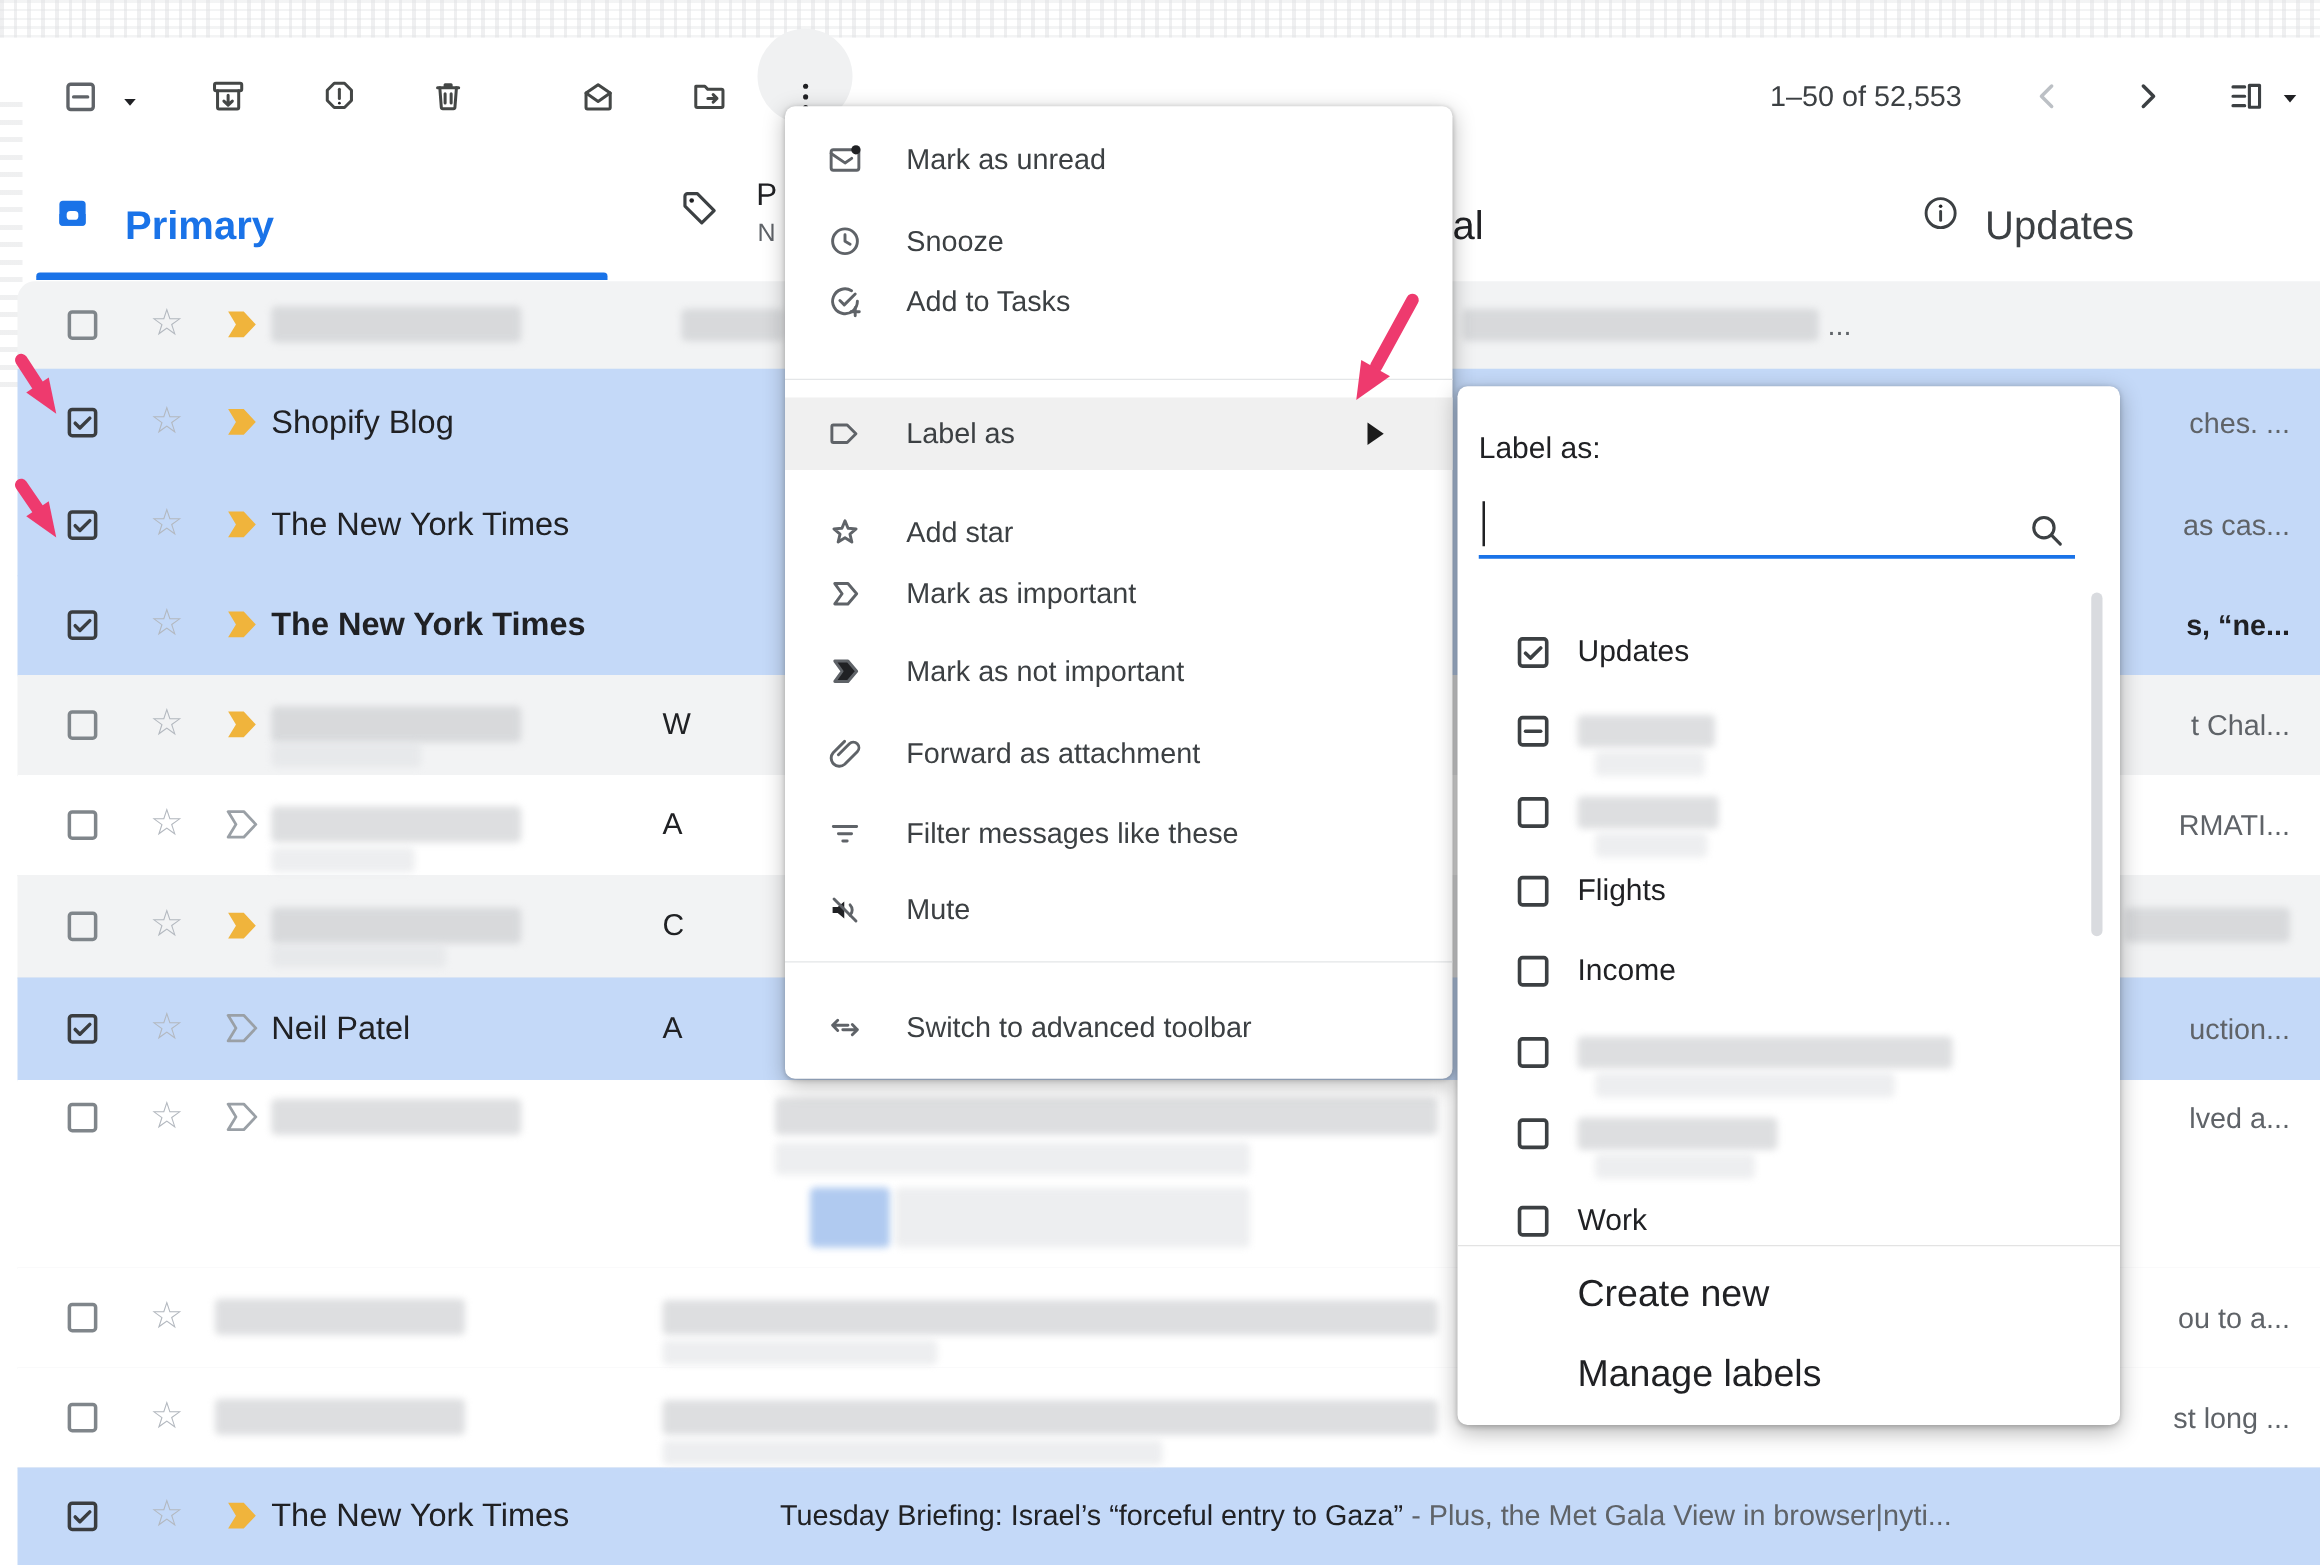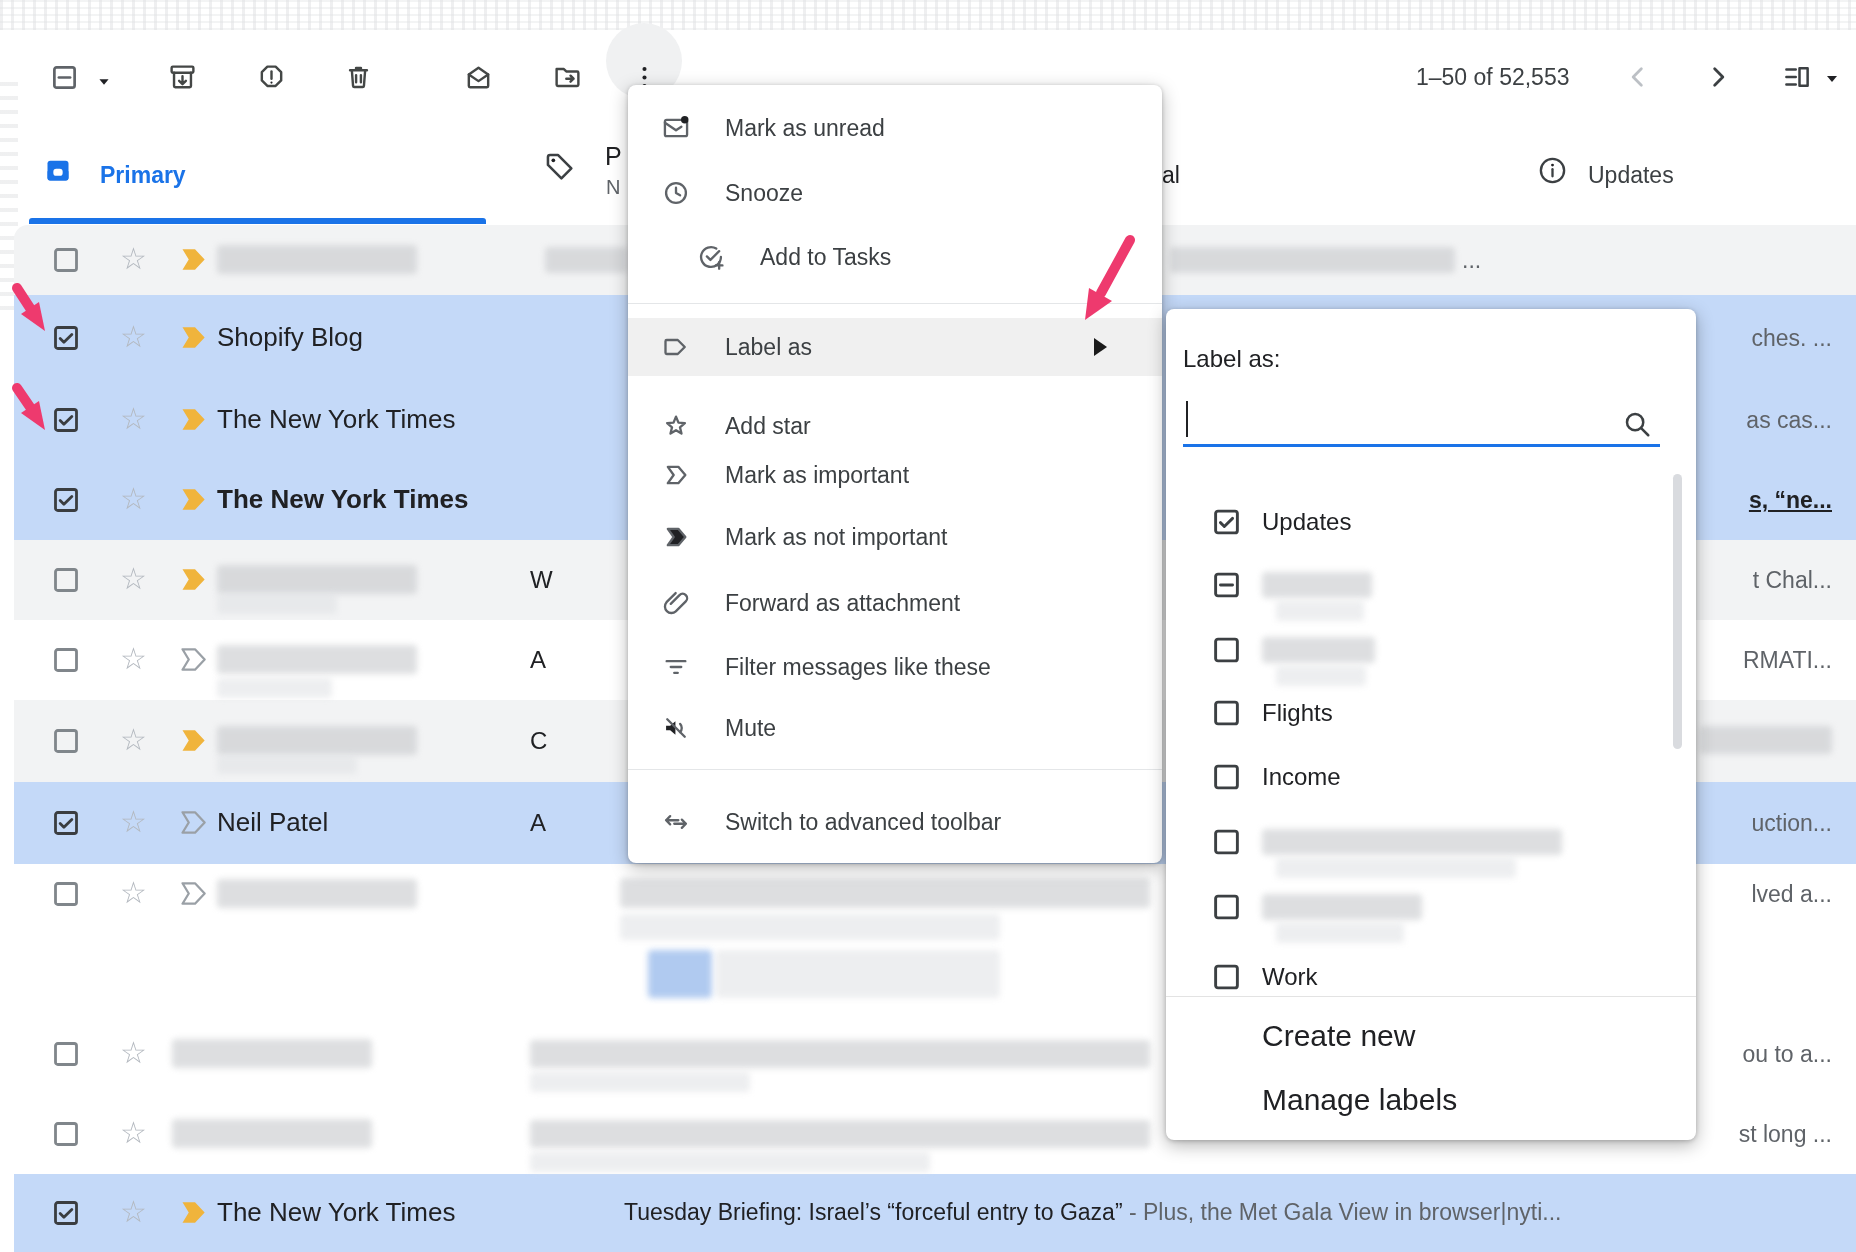--- a/index.html
+++ b/index.html
@@ -12,21 +12,21 @@
       repeating-linear-gradient(90deg, rgba(190,192,196,.55) 0 3px, transparent 3px 11px),
       repeating-linear-gradient(0deg, rgba(205,207,210,.5) 0 2px, transparent 2px 7px);}
   .pattern-left{left:0;top:80px;width:18px;height:230px;opacity:.35;
     background:repeating-linear-gradient(0deg, rgba(180,183,187,.6) 0 4px, transparent 4px 14px);}
   
   .icon{display:inline-block;line-height:0;}
   .icon svg{display:block;}
   .tb-count{font-size:23px;color:#3c4043;white-space:nowrap;}
   .more-circle{border-radius:50%;background:#f0f1f2;}
   
-  .tab-label{font-size:23px;white-space:nowrap;}
+  .tab-label{font-size:32px;white-space:nowrap;}
   .tab-primary{color:#1a73e8;font-weight:bold;}
   .tab-underline{background:#1a73e8;border-radius:3px 3px 0 0;}
   
   .row{position:absolute;left:14px;right:0;}
   .row.bg-blue{background:#c4d9f8;border-bottom:1px solid rgba(255,255,255,.85);}
   .row.bg-gray{background:#f2f3f4;border-bottom:1px solid #e9ebee;}
   .row.bg-white{background:#ffffff;border-bottom:1px solid #e9ebee;}
   .row.first{border-top-left-radius:14px;}
   .sender{font-size:26px;color:#202124;white-space:nowrap;}
   .sender.b{font-weight:bold;}
@@ -235,21 +235,21 @@
             <path d="m7 12.5 3.2 3.2L17 9"></path>
           </svg>
         </div>
         <div class="abs star" style="left:106px;top:24px;">☆</div>
         <div class="abs icon" style="left:166px;top:27px;">
           <svg width="30" height="25" viewBox="0 0 26 22">
             <path d="M2 2h11l8.5 9L13 20H2l5.5-9z" fill="#f0b43c"></path>
           </svg>
         </div>
         <div class="abs sender b" style="left:203px;top:24px;">The New York Times</div>
-        <div class="abs snip b" style="right:24px;top:27px;text-decoration:underline;">s, “ne...</div>
+        <div class="abs snip b" style="right:24px;top:27px;">s, “ne...</div>
       </div>
       <div class="row bg-gray" style="top:540px;height:80px;">
         <div class="abs icon" style="left:38px;top:26px;">
           <svg width="28" height="28" viewBox="0 0 24 24" fill="none" stroke="#80868b" stroke-width="2.4" stroke-linecap="round" stroke-linejoin="round">
             <rect x="3" y="3" width="18" height="18" rx="2"></rect>
           </svg>
         </div>
         <div class="abs star" style="left:106px;top:24px;">☆</div>
         <div class="abs icon" style="left:166px;top:27px;">
           <svg width="30" height="25" viewBox="0 0 26 22">
@@ -386,21 +386,21 @@
       </div>
       <div class="menu-item" style="top:79px;">
         <span class="mi-icon icon">
           <svg width="28" height="28" viewBox="0 0 24 24" fill="none" stroke="#5f6368" stroke-width="2" stroke-linecap="round" stroke-linejoin="round">
             <circle cx="12" cy="12" r="8.5"></circle>
             <path d="M12 7.5V12l3.5 2"></path>
           </svg>
         </span>
         <span class="mi-label">Snooze</span>
       </div>
-      <div class="menu-item" style="top:143px;margin-left:35px;">
+      <div class="menu-item" style="top:127px;">
         <span class="mi-icon icon">
           <svg width="28" height="28" viewBox="0 0 24 24" fill="none" stroke="#5f6368" stroke-width="2" stroke-linecap="round" stroke-linejoin="round">
             <path d="M20.5 12a8.5 8.5 0 1 1-4-7.2"></path>
             <path d="m8.5 11.5 3 3L19 7"></path>
             <path d="M19 16.5v5.5M16.2 19.2h5.6"></path>
           </svg>
         </span>
         <span class="mi-label">Add to Tasks</span>
       </div>
       <div class="menu-item hl" style="top:233px;">

